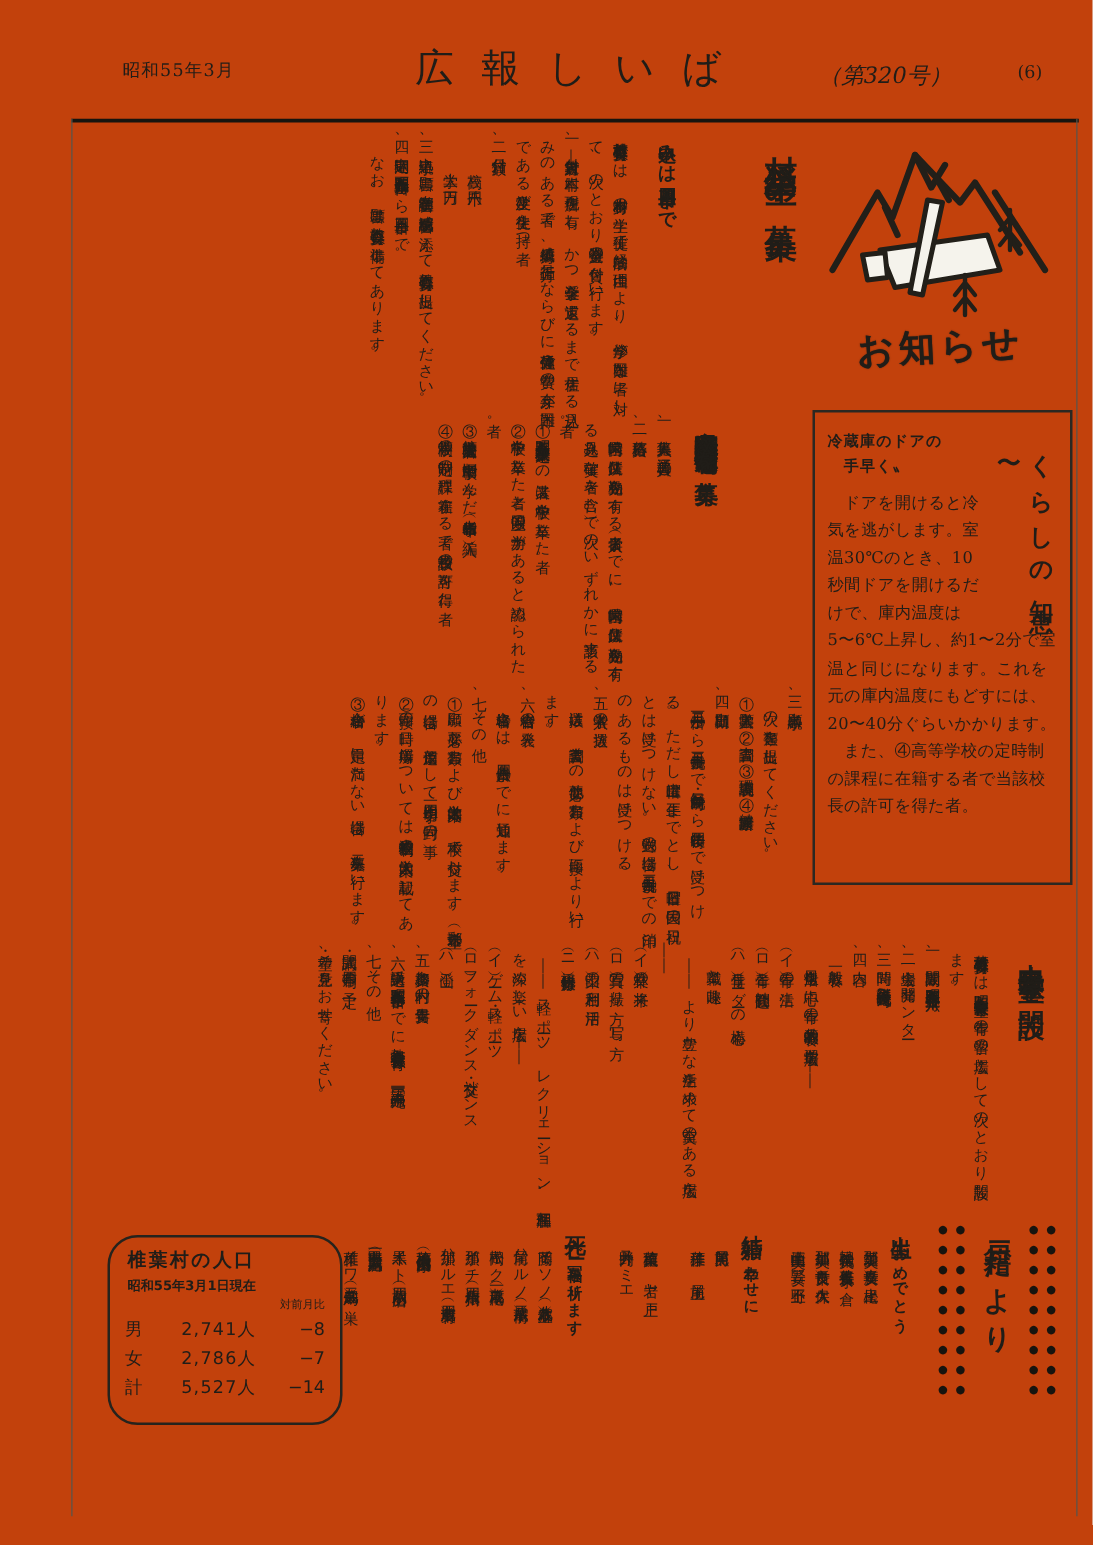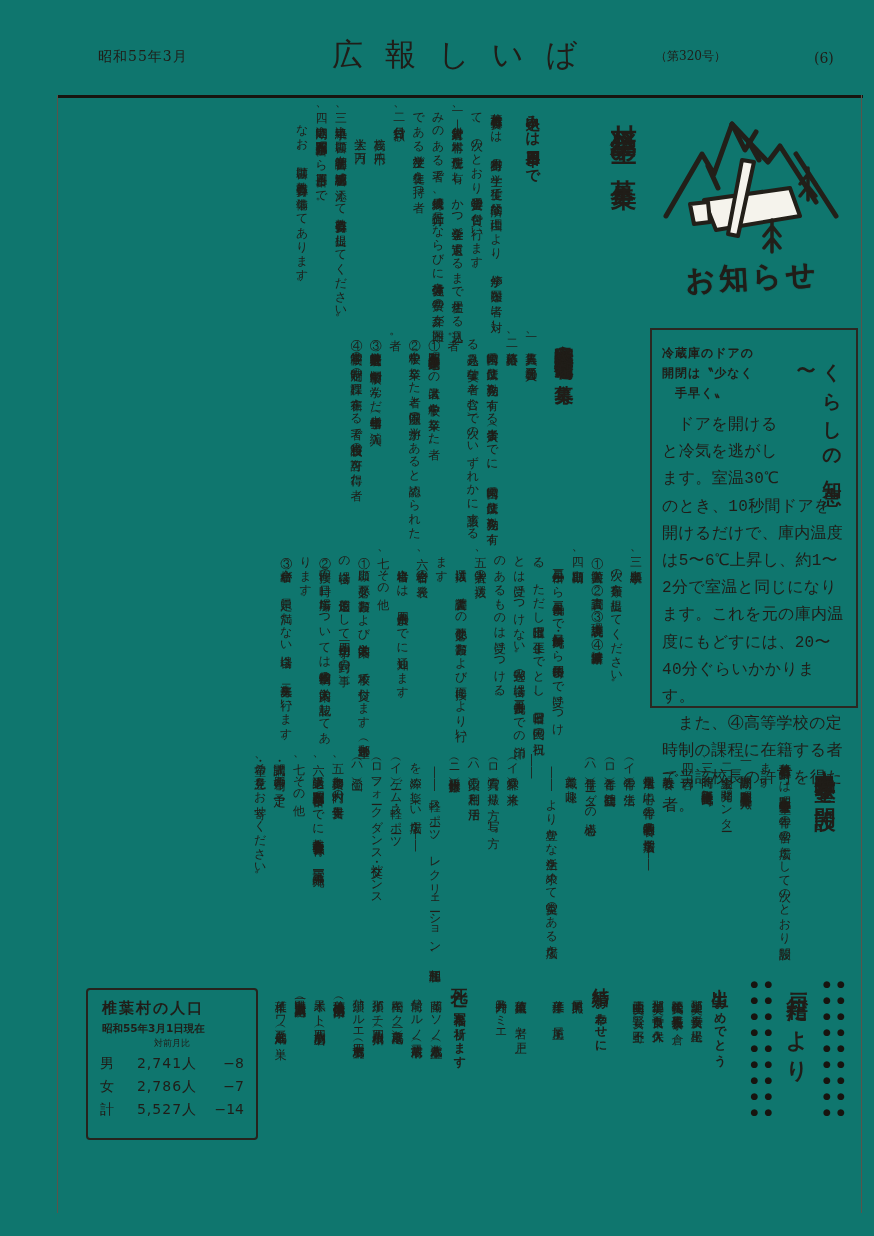--- a/index.html
+++ b/index.html
@@ -1,21 +1,21 @@
 <!DOCTYPE html>
 <html lang="ja"><head>
 <meta charset="utf-8">
 <style>
   html,body{margin:0;padding:0;background:#e9e6df;}
-  .page{position:relative;width:874px;height:1236px;margin:0 auto;background:#0f766e;
+  .page{position:relative;width:874px;height:1236px;margin:0 auto;background:#c2410c;
         color:#201d18;font-family:"DejaVu Serif","Liberation Serif",serif;overflow:hidden;}
   
   .hdr-date{position:absolute;left:98px;top:48px;font-size:14px;letter-spacing:1px;}
   .hdr-title{position:absolute;left:332px;top:34px;font-size:31px;letter-spacing:22px;font-weight:500;white-space:nowrap;}
-  .hdr-issue{position:absolute;left:655px;top:48px;font-size:12px;}
+  .hdr-issue{position:absolute;left:655px;top:48px;font-size:18px;font-style:italic;}
   .hdr-page{position:absolute;left:814px;top:50px;font-size:14px;}
   .rule{position:absolute;left:57px;top:95px;width:806px;height:3px;background:#17140f;}
   .edge{position:absolute;top:95px;width:1px;height:1118px;background:#59544b;}
   .edge.l{left:57px}.edge.r{left:861px}
   
   .art{position:absolute;writing-mode:vertical-rl;text-orientation:mixed;
        font-size:12px;line-height:1.62;letter-spacing:.5px;}
   .art p{margin:0;}
   .h1a{font-size:26px;font-weight:bold;letter-spacing:5px;padding-left:10px;margin:0;}
   .h1b{font-size:14.5px;font-weight:bold;padding-block-start:48px;padding-left:16px;margin:0;}
@@ -27,39 +27,39 @@
   .announce-label{font-weight:800;font-size:29px;letter-spacing:4px;transform:rotate(-3deg);
                   margin-top:-4px;text-align:center;text-shadow:0 0 1px #201d18;}
   
   .kurashi{position:absolute;left:650px;top:328px;width:208px;height:380px;border:2px solid #2b2822;
            box-sizing:border-box;padding:14px 10px 8px 10px;}
   .k-title{float:right;writing-mode:vertical-rl;font-size:19px;font-weight:bold;letter-spacing:7px;
            margin:6px 0 6px 10px;}
   .k-wave{display:block;margin-top:6px;font-weight:bold;}
   .k-head p{font-size:12px;font-weight:bold;margin:0 0 2px 0;line-height:1.5;letter-spacing:1px;}
   .k-head{margin-bottom:10px;}
-  .k-body p{font-size:16px;line-height:1.7;margin:0;text-indent:1em;letter-spacing:.3px;font-family:Liberation Mono, monospace;}
+  .k-body p{font-size:13px;line-height:1.7;margin:0;text-indent:1em;letter-spacing:.3px;}
   
   .kt{display:flex;flex-direction:column;gap:5px;margin-block-end:16px;}
   .dots{writing-mode:vertical-rl;font-size:9px;letter-spacing:6px;line-height:1;padding-top:4px;color:#17140f;}
   .kt-title{writing-mode:vertical-rl;font-size:22px;font-weight:bold;letter-spacing:5px;margin:0 2px;}
   .sec{margin-block-end:14px;}
   .sec-head{margin:0;}
   .sh-big{font-size:17px;font-weight:bold;letter-spacing:2px;}
   .sh-small{font-size:12px;font-weight:bold;margin-top:10px;display:inline-block;}
   .entries{padding-top:16px;}
   .entry{margin-block-end:5px;}
   .marriage-entries .entry:nth-child(even){margin-block-end:18px;}
   
-  .pop{position:absolute;left:86px;top:988px;width:172px;height:152px;border:2.5px solid #26231d;
-       border-radius:4px;box-sizing:border-box;padding:9px 12px 6px 12px;
+  .pop{position:absolute;left:86px;top:988px;width:188px;height:152px;border:2.5px solid #26231d;
+       border-radius:24px;box-sizing:border-box;padding:9px 12px 6px 12px;
        font-family:"DejaVu Sans","Liberation Sans",sans-serif;}
   .pop-title{font-size:15px;font-weight:bold;letter-spacing:2px;margin:0 0 4px 2px;}
   .pop-date{font-size:10.5px;margin:0 0 1px 2px;font-weight:bold;}
-  .pop-difflabel{font-size:9px;text-align:center;margin:0 0 1px 0;}
+  .pop-difflabel{font-size:9px;text-align:right;margin:0 0 1px 0;}
   .pop-row{display:flex;align-items:baseline;font-size:14px;margin-top:5px;}
   .pop-row .pl{width:26px;}
   .pop-row .pv{flex:1;text-align:center;letter-spacing:1px;}
   .pop-row .pd{width:36px;text-align:right;}
 </style>
 </head>
 <body>
 
 <div class="page">
 
@@ -139,21 +139,20 @@
       </div>
   </div>
 
   <div class="kurashi">
     <div class="k-title">
       <span>くらしの知恵</span>
       <span class="k-wave">〜</span>
     </div>
     <div class="k-head">
         <p class="khl">冷蔵庫のドアの</p>
-        <p class="khl">開閉は〝少なく</p>
         <p class="khl">　手早く〟</p>
       </div>
     <div class="k-body">
         <p class="kbp">ドアを開けると冷気を逃がします。室温30℃のとき、10秒間ドアを開けるだけで、庫内温度は5〜6℃上昇し、約1〜2分で室温と同じになります。これを元の庫内温度にもどすには、20〜40分ぐらいかかります。</p>
         <p class="kbp">また、④高等学校の定時制の課程に在籍する者で当該校長の許可を得た者。</p>
       </div>
   </div>
 
   <div class="art" style="right:32px;top:754px;width:758px;height:212px;">
     <h2 class="h3a">中央青年教室を開設</h2>

